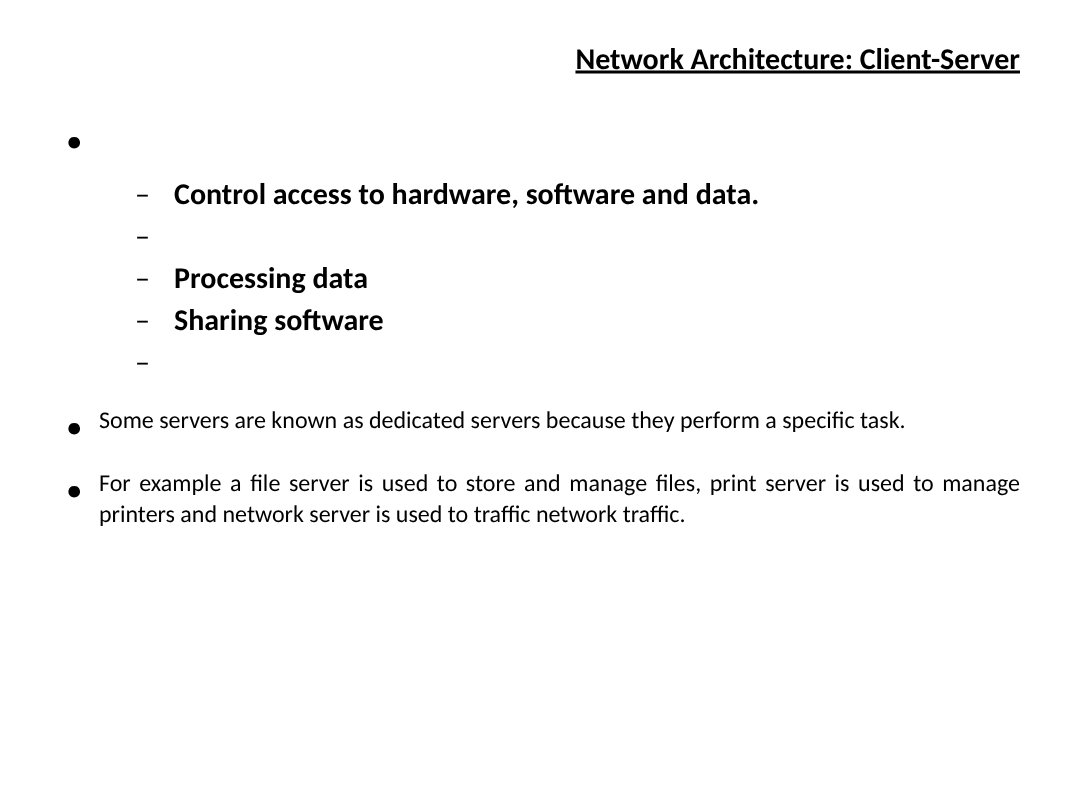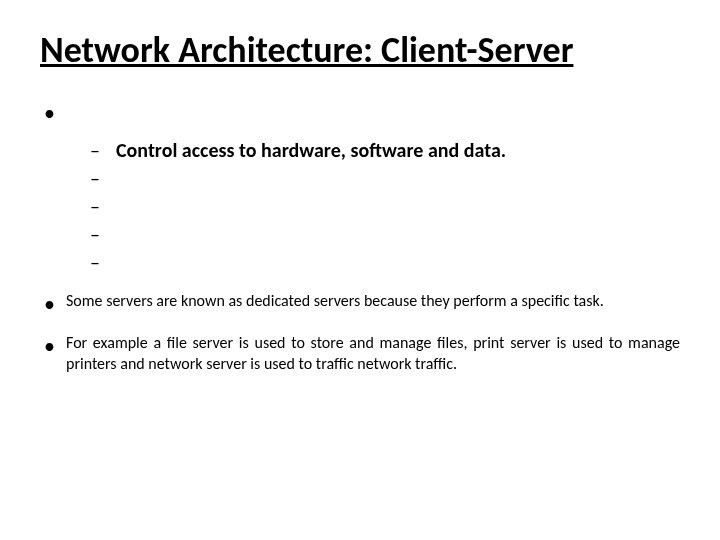--- a/index.html
+++ b/index.html
@@ -9,24 +9,24 @@
     }
     body {
       width: 720px;
       height: 540px;
       background: #ffffff;
       font-family: Calibri, 'Segoe UI', Arial, sans-serif;
       color: #000000;
       padding: 28px 40px;
     }
     .title {
-      font-size: 36px;
+      font-size: 20px;
       font-weight: bold;
       text-decoration: underline;
-      text-align: left;
+      text-align: right;
       margin-bottom: 28px;
     }
     .bullet-row {
       display: flex;
       align-items: flex-start;
       margin-bottom: 8px;
     }
     .bullet-dot {
       width: 26px;
       flex-shrink: 0;
@@ -82,23 +82,25 @@
 <div class="sub-list">
   <div class="sub-row">
     <div class="sub-dash">–</div>
     <div class="sub-text">Control access to hardware, software and data.</div>
   </div>
   <div class="sub-row">
     <div class="sub-dash">–</div>
   </div>
   <div class="sub-row">
     <div class="sub-dash">–</div>
+    <div class="sub-text">Processing data</div>
   </div>
   <div class="sub-row">
     <div class="sub-dash">–</div>
+    <div class="sub-text">Sharing software</div>
   </div>
   <div class="sub-row">
     <div class="sub-dash">–</div>
   </div>
 </div>
 
 <div class="bullet-row">
   <div class="bullet-dot">•</div>
   <div class="bullet-text-justify">Some servers are known as dedicated servers because they perform a specific task.</div>
 </div>

